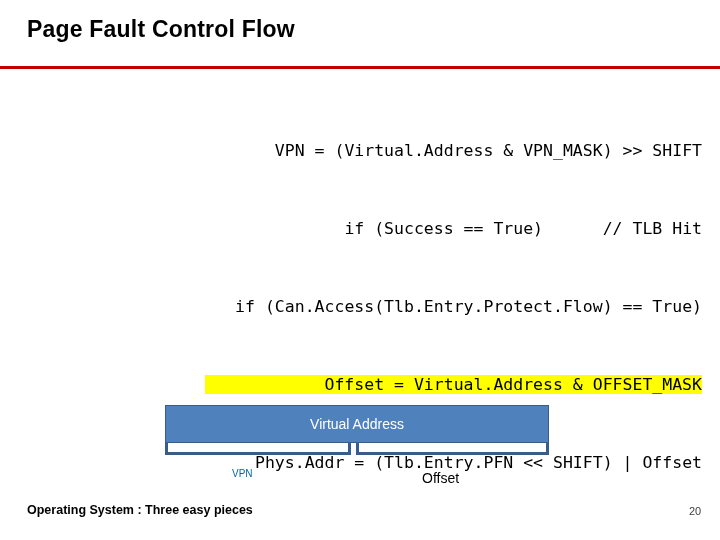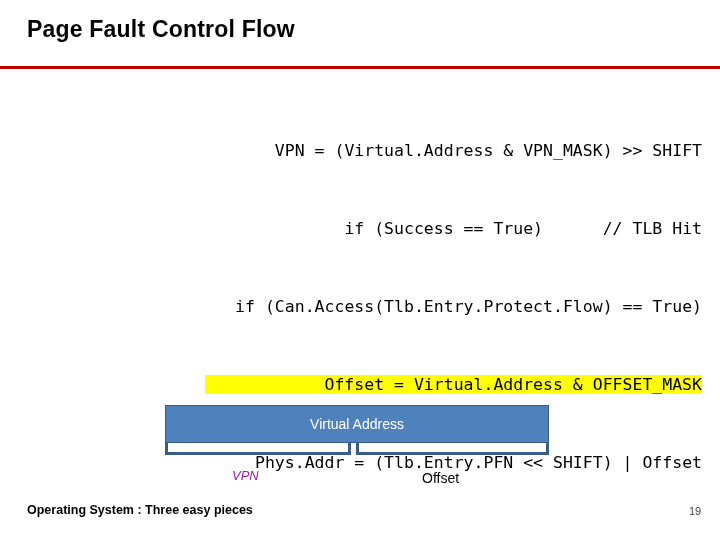--- a/index.html
+++ b/index.html
@@ -96,23 +96,22 @@
     height: 12px;
   }
   .tick-1 { left: 165px; top: 443px; }
   .tick-2 { left: 348px; top: 443px; }
   .tick-3 { left: 356px; top: 443px; }
   .tick-4 { left: 546px; top: 443px; }
   .label-vpn {
     position: absolute;
     left: 232px;
     top: 468px;
-    font-size: 13px;
-    color: #a21caf;
-    font-style: italic;
+    font-size: 10px;
+    color: #0369a1;
   }
   .label-offset {
     position: absolute;
     left: 422px;
     top: 470px;
     font-size: 14px;
     color: #000000;
   }
   .footer {
     position: absolute;
@@ -161,15 +160,15 @@
   <div class="split-line seg-right"></div>
   <div class="tick tick-1"></div>
   <div class="tick tick-2"></div>
   <div class="tick tick-3"></div>
   <div class="tick tick-4"></div>
 
   <div class="label-vpn">VPN</div>
   <div class="label-offset">Offset</div>
 
   <div class="footer">Operating System : Three easy pieces</div>
-  <div class="page-num">19</div>
+  <div class="page-num">20</div>
 
 </div>
 
 </body></html>

